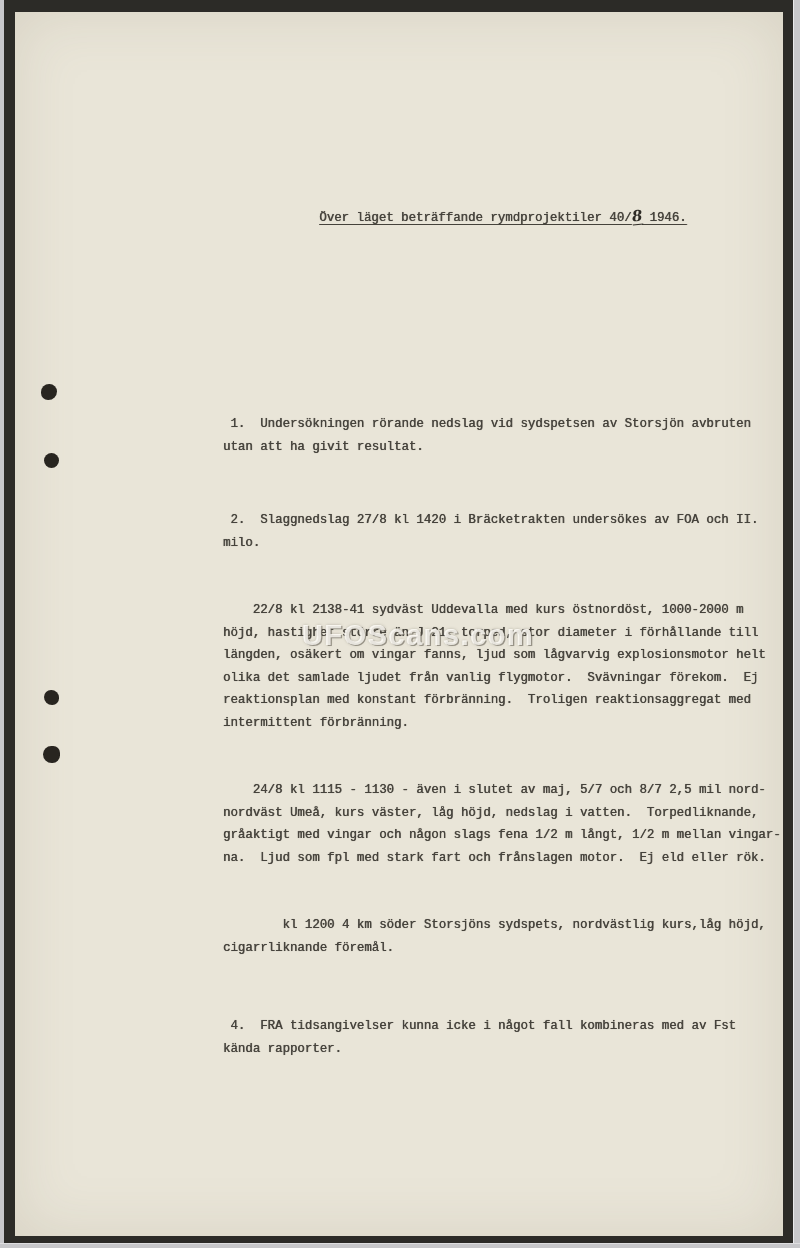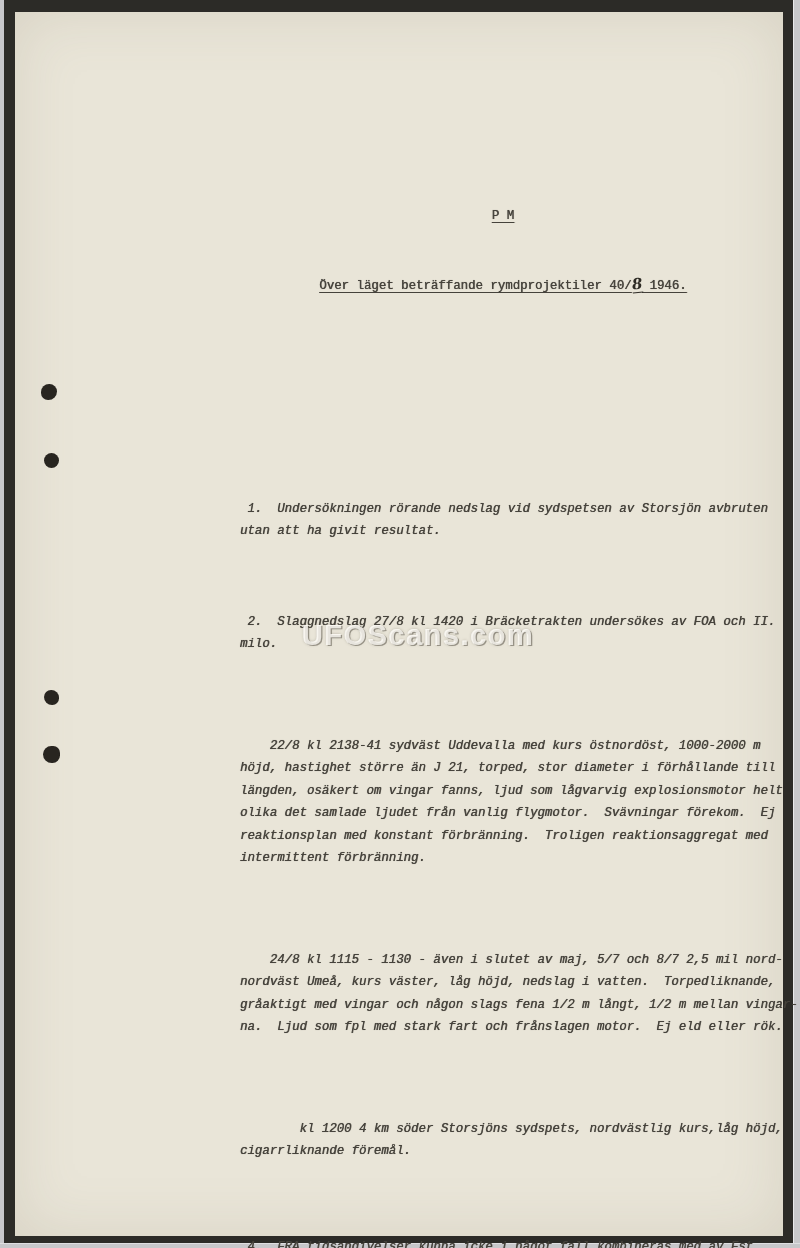--- a/index.html
+++ b/index.html
@@ -25,21 +25,21 @@
     position: absolute; left: 223px; top: 115px; width: 560px;
     font-family: "Liberation Mono", "DejaVu Sans Mono", monospace;
     font-size: 12.4px; line-height: 22.5px;
     color: #45423b;
     white-space: pre;
     text-shadow: 0.4px 0 0 rgba(69,66,59,0.75), 0 0 0.9px rgba(69,66,59,0.45);
   }
   .heading { text-align: center; }
   .u { text-decoration: underline; text-underline-offset: 3px; text-decoration-thickness: 1.3px; }
   .doc-body { margin-top: 26px; }
-  .para { margin: 17px; font-style: italic; }
+  .para { margin: 0; }
   .gap-6 { margin-top: 6px; }
   .gap-11 { margin-top: 11px; }
   .hand-digit {
     display: inline-block;
     font-family: "DejaVu Serif", serif;
     font-style: italic; font-weight: bold;
     font-size: 15px;
     transform: rotate(-6deg);
     color: #2e2b25;
     text-shadow: none;
@@ -78,21 +78,20 @@
 
 <div class="paper"></div>
 
 <div class="hole hole-1"></div>
 <div class="hole hole-2"></div>
 <div class="hole hole-3"></div>
 <div class="hole hole-4"></div>
 
 <div class="doc">
   <div class="heading">
-    <div><span class="u">P M</span></div>
     <div><span class="u">Över läget beträffande rymdprojektiler 40/</span><span class="u hand-digit">8</span><span class="u"> 1946.</span></div>
   </div>
 
   <div class="doc-body">
     <div class="para"> 1.  Undersökningen rörande nedslag vid sydspetsen av Storsjön avbruten
 utan att ha givit resultat.</div>
     <div class="para gap-6"> 2.  Slaggnedslag 27/8 kl 1420 i Bräcketrakten undersökes av FOA och II.
 milo.</div>
     <div class="para">    22/8 kl 2138-41 sydväst Uddevalla med kurs östnordöst, 1000-2000 m
 höjd, hastighet större än J 21, torped, stor diameter i förhållande till

